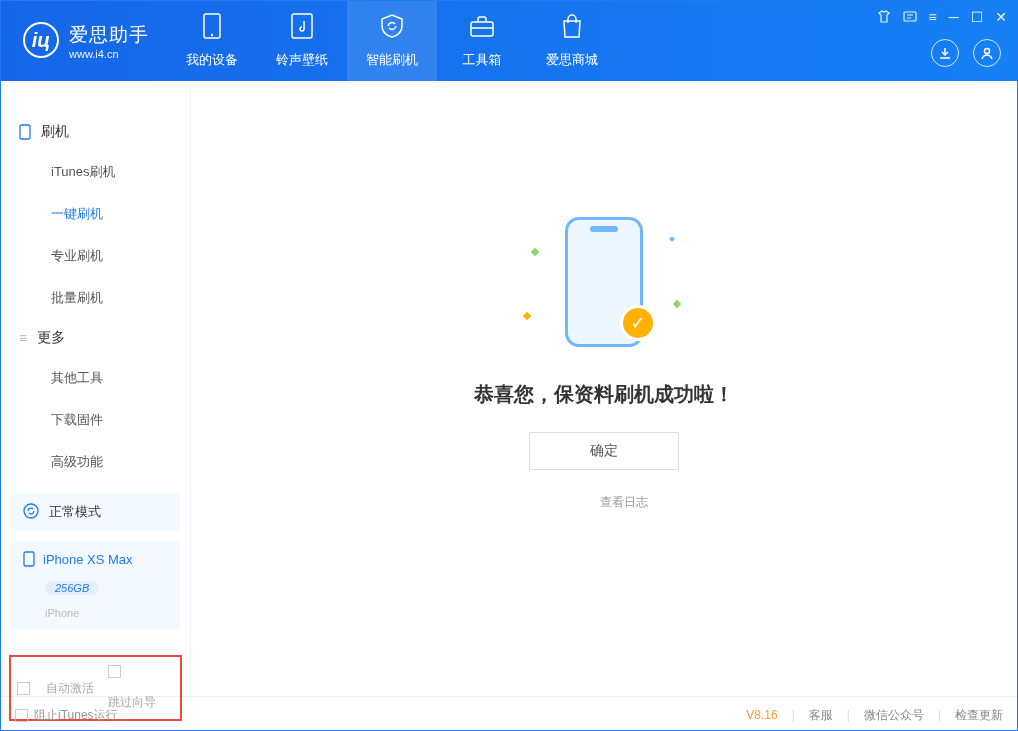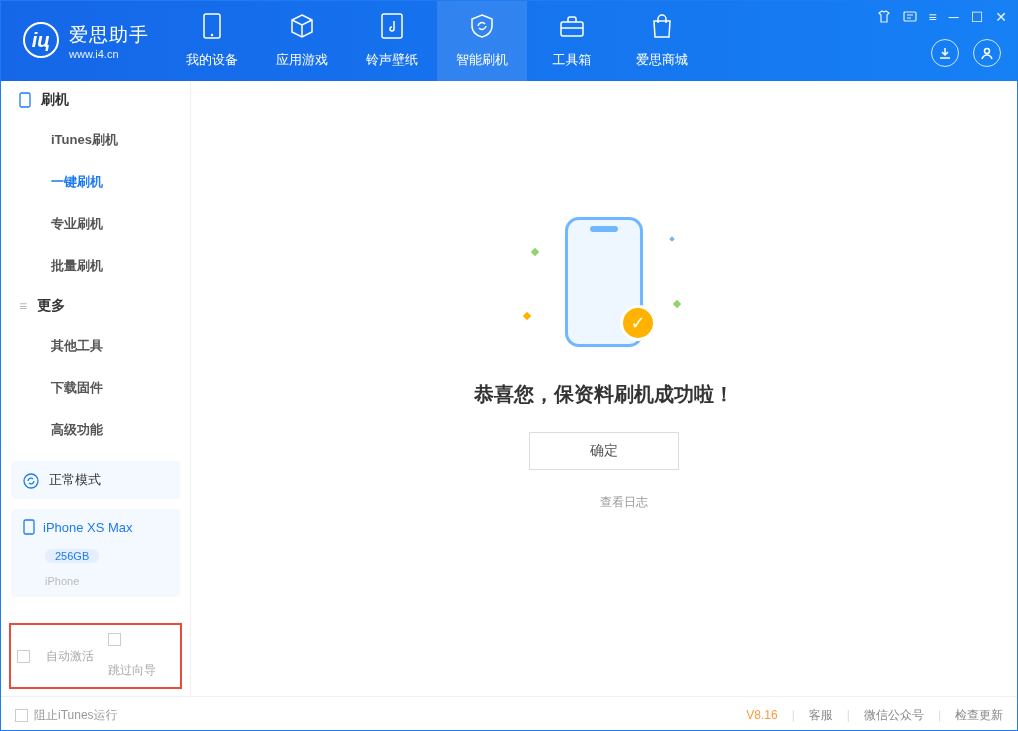--- a/index.html
+++ b/index.html
@@ -16,30 +16,30 @@
 .nav-item.active { background: rgba(255,255,255,.12); }
 .nav-icon { width: 26px; height: 26px; display: flex; align-items: center; justify-content: center; }
 .win-controls { position: absolute; right: 10px; top: 8px; display: flex; gap: 12px; align-items: center; }
 .win-controls span { cursor: pointer; opacity: .9; font-size: 14px; }
 .header-right-icons { position: absolute; right: 16px; bottom: 14px; display: flex; gap: 14px; }
 .circ-icon { width: 28px; height: 28px; border: 1.5px solid rgba(255,255,255,.8); border-radius: 50%; display: flex; align-items: center; justify-content: center; cursor: pointer; }
 
 
 .body { display: flex; height: calc(100% - 80px - 34px); }
 .sidebar { width: 190px; border-right: 1px solid #eef0f3; display: flex; flex-direction: column; }
-.sidebar-scroll { flex: 1; padding-top: 0; font-weight: bold; }
+.sidebar-scroll { flex: 1; padding-top: 32px; }
 .sb-group { font-size: 14px; color: #333; padding: 10px 18px; display: flex; align-items: center; gap: 10px; }
 .sb-item { font-size: 13px; color: #555; padding: 12px 18px 12px 50px; cursor: pointer; }
 .sb-item.active { color: #1e7bf0; }
 
 .device-block { padding: 10px; }
-.mode-card, .dev-card { background: #f4f8ff; border-radius: 4px; padding: 10px 12px; margin-bottom: 10px; display: flex; align-items: flex-end; gap: 10px; font-size: 13px; color: #333; }
+.mode-card, .dev-card { background: #f4f8ff; border-radius: 4px; padding: 10px 12px; margin-bottom: 10px; display: flex; align-items: flex-start; gap: 10px; font-size: 13px; color: #333; }
 .dev-card { flex-direction: column; align-items: flex-start; }
 .dev-name-row { display: flex; align-items: center; gap: 8px; color: #1e7bf0; font-weight: 500; font-size: 13px; }
-.capacity-pill { background: #e3eefe; color: #1e7bf0; border-radius: 10px; padding: 1px 10px; font-size: 11px; margin-top: 4px; margin-left: 22px; }
+.capacity-pill { background: #e3eefe; color: #1e7bf0; border-radius: 10px; padding: 1px 10px; font-size: 11px; margin-top: 4px; margin-left: 22px; font-style: italic; }
 .dev-type { font-size: 11px; color: #bbb; margin-left: 22px; margin-top: 2px; }
 
 .opts-row { border: 2px solid #e74c3c; margin: 6px 8px 10px 8px; padding: 8px 6px; display: flex; gap: 14px; font-size: 12px; color: #aaa; align-items: center; }
 .chk { width: 13px; height: 13px; border: 1px solid #ccc; display: inline-block; vertical-align: middle; }
 
 
 .main { flex: 1; display: flex; flex-direction: column; align-items: center; justify-content: center; gap: 24px; padding-bottom: 60px; }
 .phone-illus { position: relative; width: 180px; height: 150px; display: flex; align-items: center; justify-content: center; }
 .phone-body { width: 78px; height: 130px; border: 3px solid #6fb7ff; border-radius: 14px; background: #eef6ff; position: relative; }
 .phone-body::before { content: ""; position: absolute; top: 6px; left: 50%; transform: translateX(-50%); width: 28px; height: 6px; background: #6fb7ff; border-radius: 3px; }
@@ -74,29 +74,20 @@
   </div>
   <div class="nav">
     <div class="nav-item">
       <span class="nav-icon">
           <svg width="18" height="26" viewBox="0 0 18 26">
             <rect x="1" y="1" width="16" height="24" rx="2" fill="none" stroke="#fff" stroke-width="1.5"></rect>
             <circle cx="9" cy="22" r="1.2" fill="#fff"></circle>
           </svg>
         </span>
       <span>我的设备</span>
-    </div>
-    <div class="nav-item">
-      <span class="nav-icon">
-          <svg width="26" height="26" viewBox="0 0 26 26">
-            <path d="M13 2l10 5v12l-10 5-10-5V7z" fill="none" stroke="#fff" stroke-width="1.5"></path>
-            <path d="M3 7l10 5 10-5M13 12v12" stroke="#fff" stroke-width="1.5" fill="none"></path>
-          </svg>
-        </span>
-      <span>应用游戏</span>
     </div>
     <div class="nav-item">
       <span class="nav-icon">
           <svg width="22" height="26" viewBox="0 0 22 26">
             <rect x="1" y="1" width="20" height="24" rx="2" fill="none" stroke="#fff" stroke-width="1.5"></rect>
             <path d="M13 8v8a2 2 0 11-2-2" stroke="#fff" stroke-width="1.5" fill="none"></path>
           </svg>
         </span>
       <span>铃声壁纸</span>
     </div>

